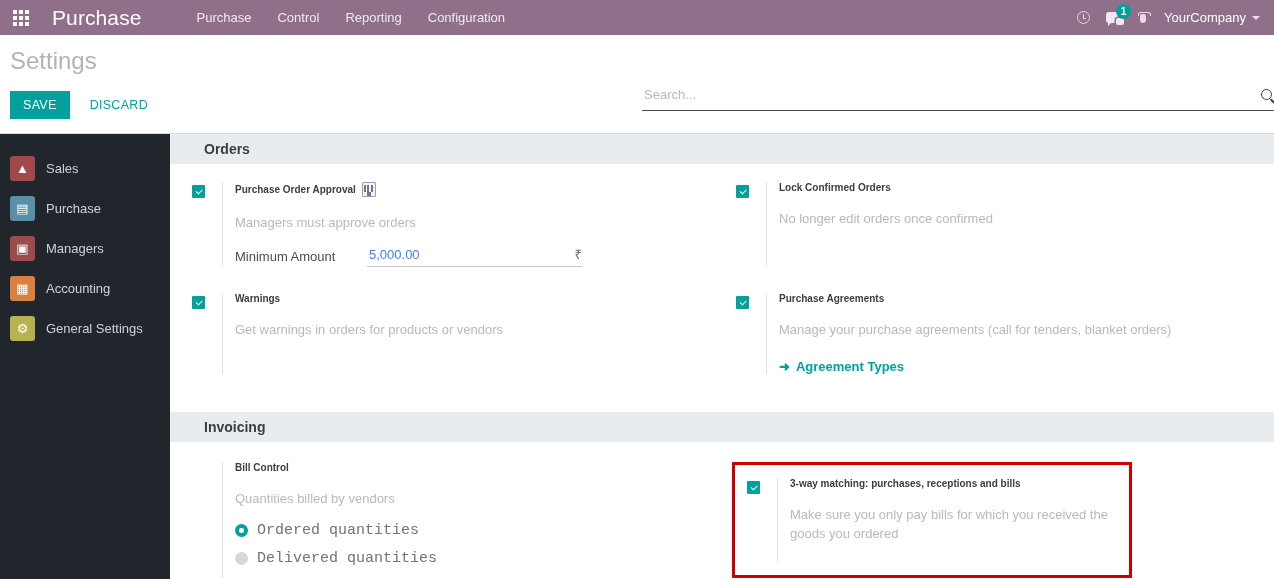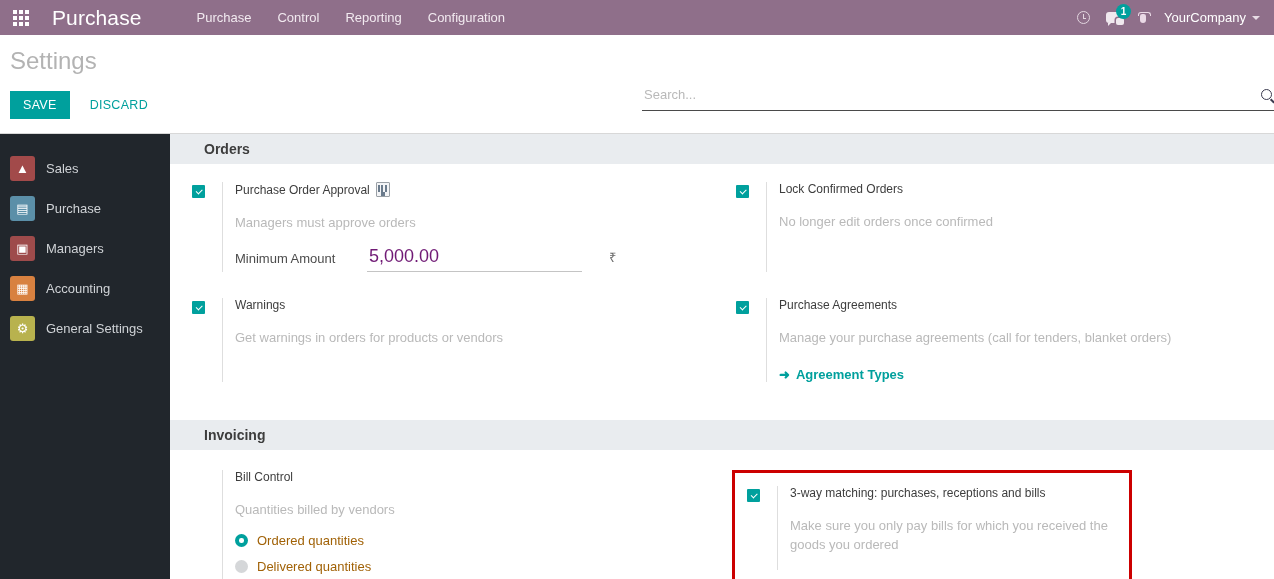--- a/index.html
+++ b/index.html
@@ -150,21 +150,21 @@
   }
   .checkbox:after {
     content: ""; width: 5px; height: 2.5px;
     border-left: 1.6px solid #ffffff; border-bottom: 1.6px solid #ffffff;
     transform: rotate(-45deg); margin-top: -2px;
   }
   .checkbox.blank { background: transparent; }
   .checkbox.blank:after { display: none; }
   .setting-body { border-left: 1px solid #dedede; padding-left: 12px; flex: 1; }
   .s-title {
-    font-size: 12px; font-weight: normal; color: #3d3d3d;
+    font-size: 10px; font-weight: bold; color: #3d3d3d;
     display: flex; align-items: center; gap: 6px;
   }
   .company-ic {
     width: 14px; height: 15px; flex: none;
     background: #f3f4f6; border: 1px solid #9aa0a6;
     position: relative; border-radius: 1px;
   }
   .company-ic:before {
     content: ""; position: absolute; left: 1.5px; top: 1.5px;
     width: 9px; height: 7px;
@@ -180,39 +180,39 @@
     font-size: 13px; color: #b9b9b9; margin-top: 16px; line-height: 19px;
   }
   .field-line { display: flex; align-items: center; margin-top: 13px; }
   .field-label { font-size: 13px; color: #4c4c4c; width: 132px; flex: none; }
   .field-input {
     width: 215px; border-bottom: 1px solid #c4c4c4;
     display: flex; align-items: center; padding-bottom: 3px;
   }
   .field-input input {
     flex: 1; border: none; outline: none; background: transparent;
-    font-family: inherit; font-size: 18px; color: #701a75;
+    font-family: inherit; font-size: 13px; color: #3b82f6;
   }
   .currency { font-size: 13px; color: #6b6b6b; padding-left: 6px; }
   .inner-link {
     display: inline-flex; align-items: center; gap: 6px;
     margin-top: 20px; color: #00a09d; font-size: 13px;
     font-weight: bold; cursor: pointer;
   }
   .arrow-ic { font-size: 13px; line-height: 1; }
   .radio-list { margin-top: 14px; }
   .radio-line { display: flex; align-items: center; margin-bottom: 11px; cursor: pointer; }
   .radio {
     width: 13px; height: 13px; border-radius: 50%;
     background: #d5d7d9; margin-right: 9px; flex: none;
     display: flex; align-items: center; justify-content: center;
   }
   .radio.on { background: #00a09d; }
   .radio.on:after { content:""; width:4.5px; height:4.5px; border-radius:50%; background:#ffffff; }
-  .radio-label { font-size: 13px; color: #a16207; }
+  .radio-label { font-size: 15px; color: #737373; font-family: Liberation Mono, monospace; }
   .highlight-box {
     border: 3px solid #cc0000; padding: 13px 10px 12px 12px;
     margin: 8px 154px 0 -4px; display: flex;
   }
 </style>
 </head>
 <body>
 
 <div class="navbar">
   <div class="apps-toggle">

